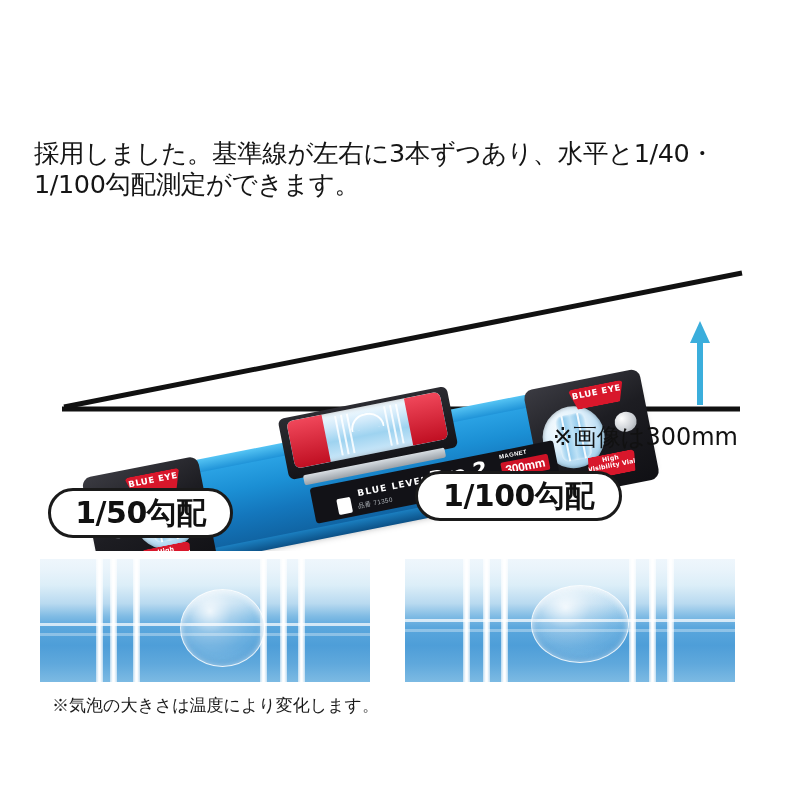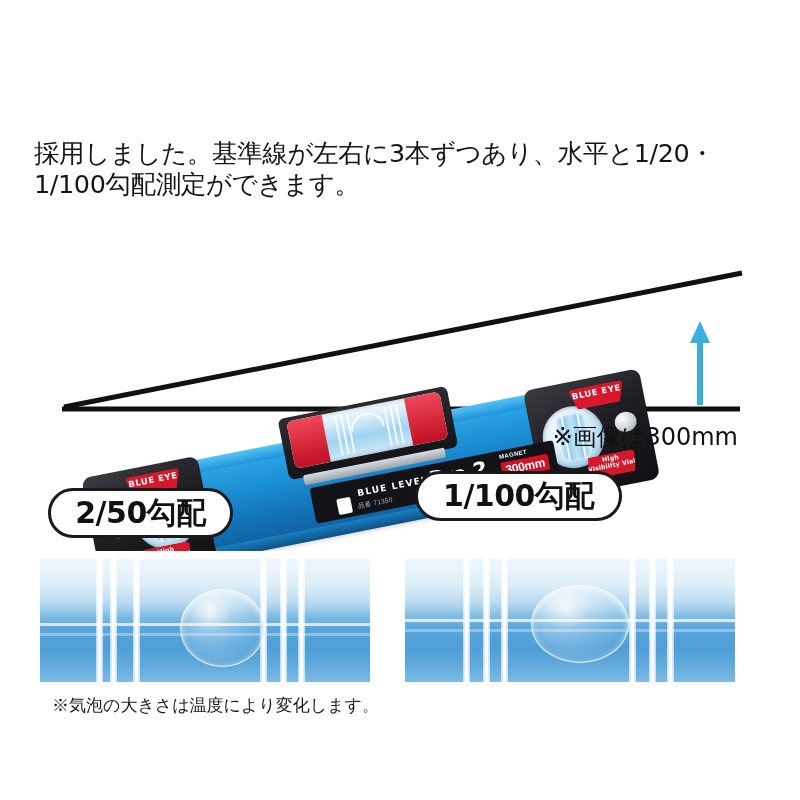--- a/index.html
+++ b/index.html
@@ -232,21 +232,21 @@
     white-space:nowrap;
   }
 </style>
 </head>
 <body>
 
 <div id="page">
 
 
   <div class="bodytext">
-    <span class="ln">採用しました。基準線が左右に3本ずつあり、水平と1/20・</span>
+    <span class="ln">採用しました。基準線が左右に3本ずつあり、水平と1/40・</span>
     <span class="ln">1/100勾配測定ができます。</span>
   </div>
 
   <div class="hero">
 
     <svg class="wedge" viewBox="0 0 800 240">
 
       <line x1="62" y1="184" x2="740" y2="184" stroke="#111111" stroke-width="5"></line>
 
       <line x1="64" y1="182" x2="742" y2="48" stroke="#111111" stroke-width="5"></line>
@@ -304,21 +304,21 @@
         <div class="b-pro">Pro 2</div>
         <div class="b-magnet">MAGNET</div>
         <div class="b-size">300mm</div>
         <div class="b-model">品番 71350</div>
       </div>
     </div>
   </div>
 
   <div class="caption-note">※画像は300mm</div>
 
-  <div class="pill p1">2/50勾配</div>
+  <div class="pill p1">1/50勾配</div>
   <div class="pill p2">1/100勾配</div>
 
   <div class="vialphoto v1">
     <div class="band-top"></div>
     <div class="hshine" style="top:72px;"></div>
     <div class="hshine" style="top:82px; opacity:.45;"></div>
     <div class="wline" style="left:56px;"></div>
     <div class="wline" style="left:70px;"></div>
     <div class="wline" style="left:93px;"></div>
     <div class="wline" style="left:220px;"></div>

